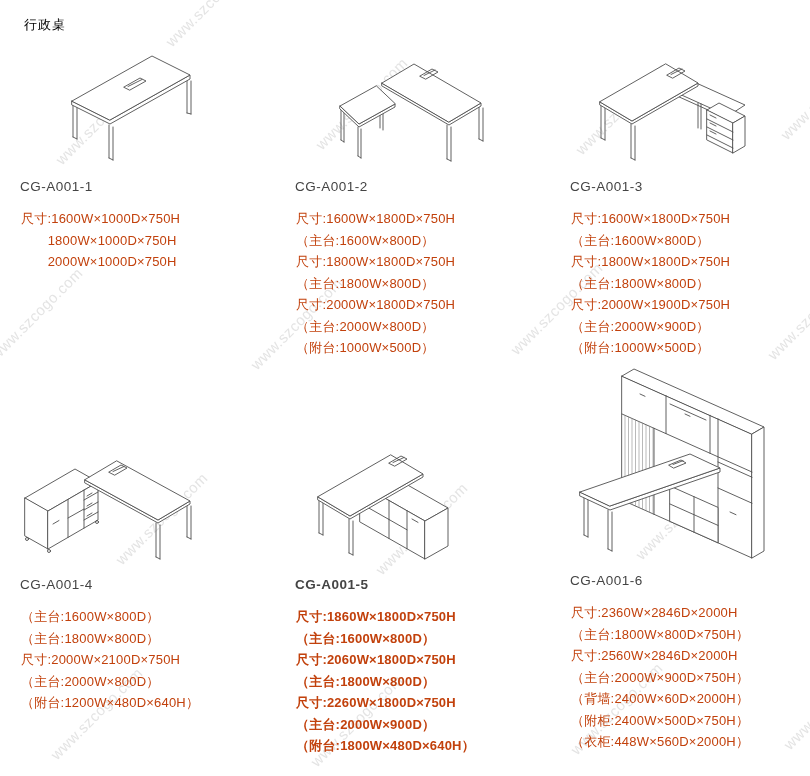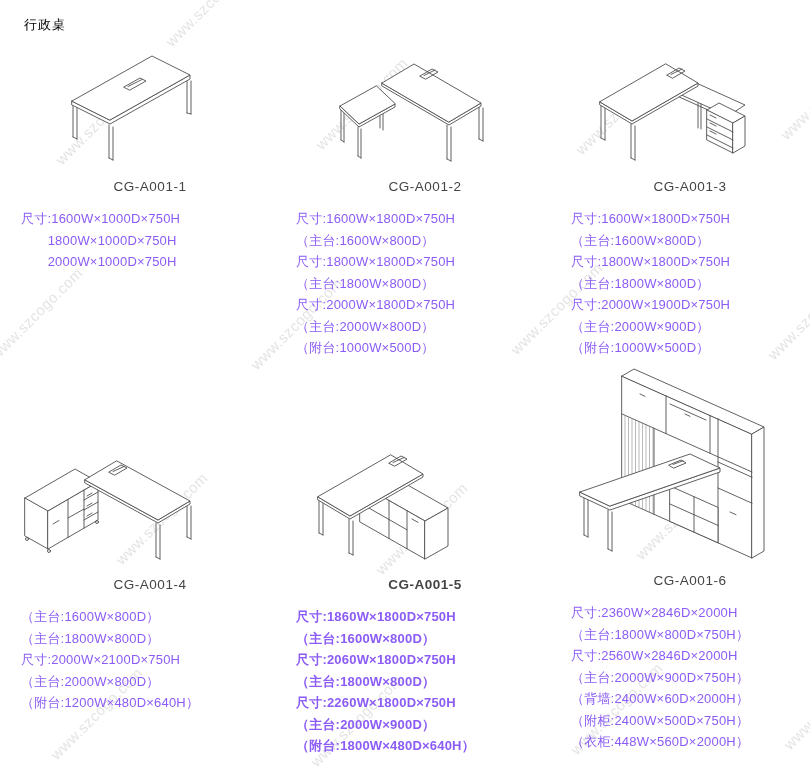--- a/index.html
+++ b/index.html
@@ -44,26 +44,26 @@
   .cell-5{left:295px;top:426px;width:260px;font-weight:bold;}
   .cell-6{left:570px;top:362px;width:240px;}
 
   .art{display:flex;justify-content:center;align-items:flex-start;}
   .cell-1 .art,.cell-2 .art,.cell-3 .art{height:128px;}
   .cell-4 .art,.cell-5 .art{height:148px;}
   .cell-6 .art{height:208px;}
   .art svg{display:block;}
 
   .pname{
-    text-align:center;font-size:13.5px;color:#444444;
+    font-size:13.5px;color:#444444;
     letter-spacing:.5px;margin-top:2px;height:18px;line-height:18px;
   }
   .specs{margin-top:12px;padding-left:1px;}
   .spec-line{
-    font-size:13px;line-height:21.5px;color:#8b5cf6;
+    font-size:13px;line-height:21.5px;color:#c2410c;
     white-space:pre;letter-spacing:.2px;
   }
 </style>
 </head>
 <body>
 
 <div class="watermarks">
   <span class="wm">www.szcogo.com</span>
   <span class="wm">www.szcogo.com</span>
   <span class="wm">www.szcogo.com</span>

